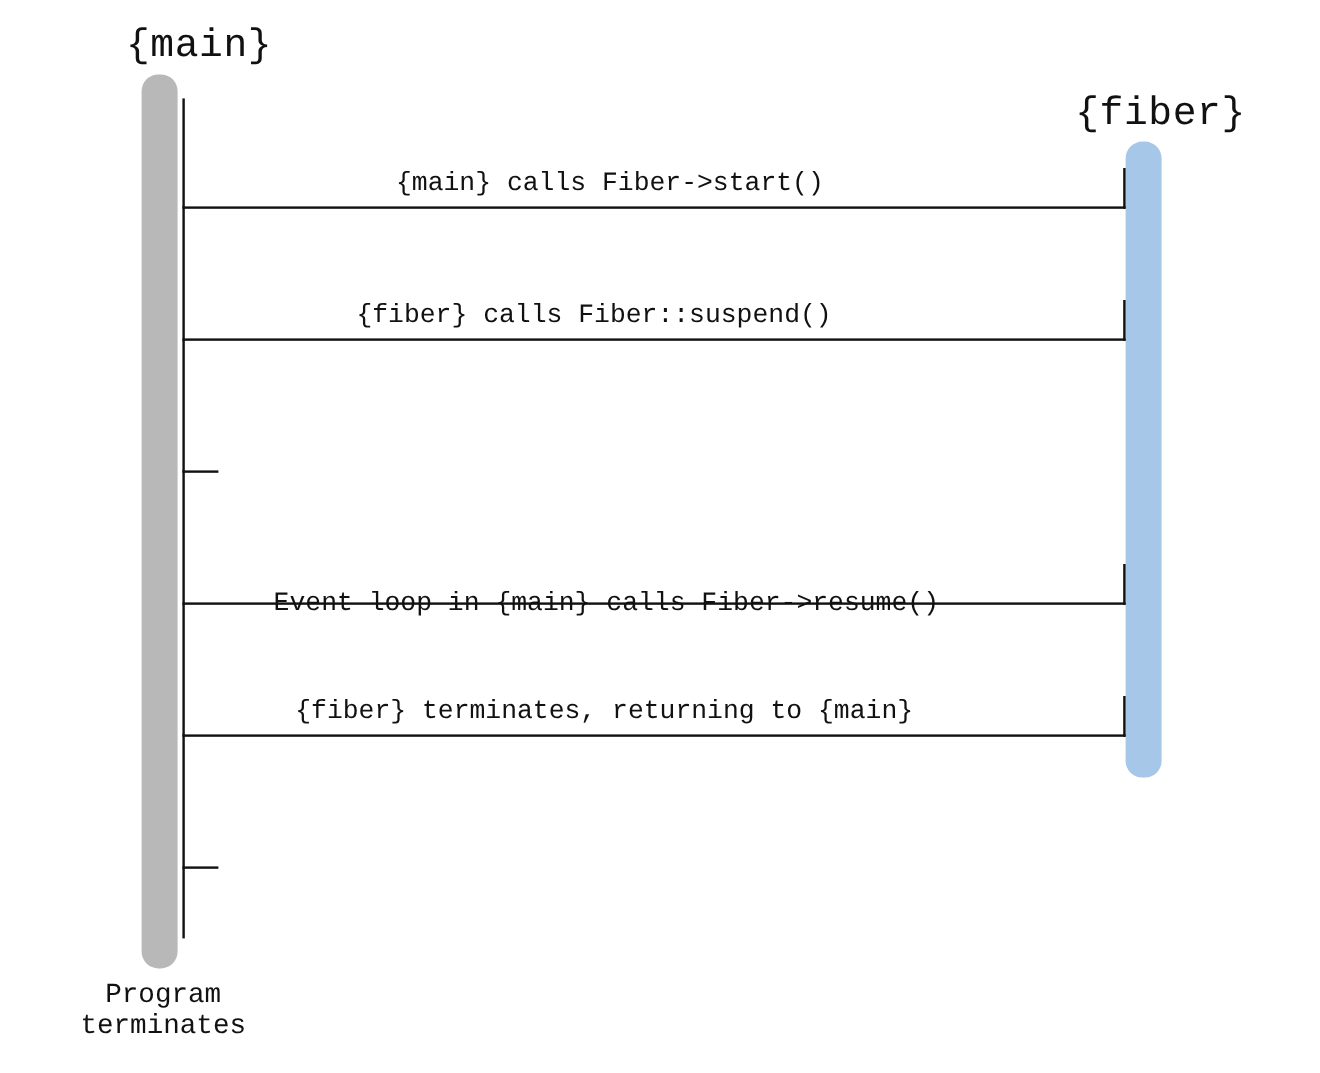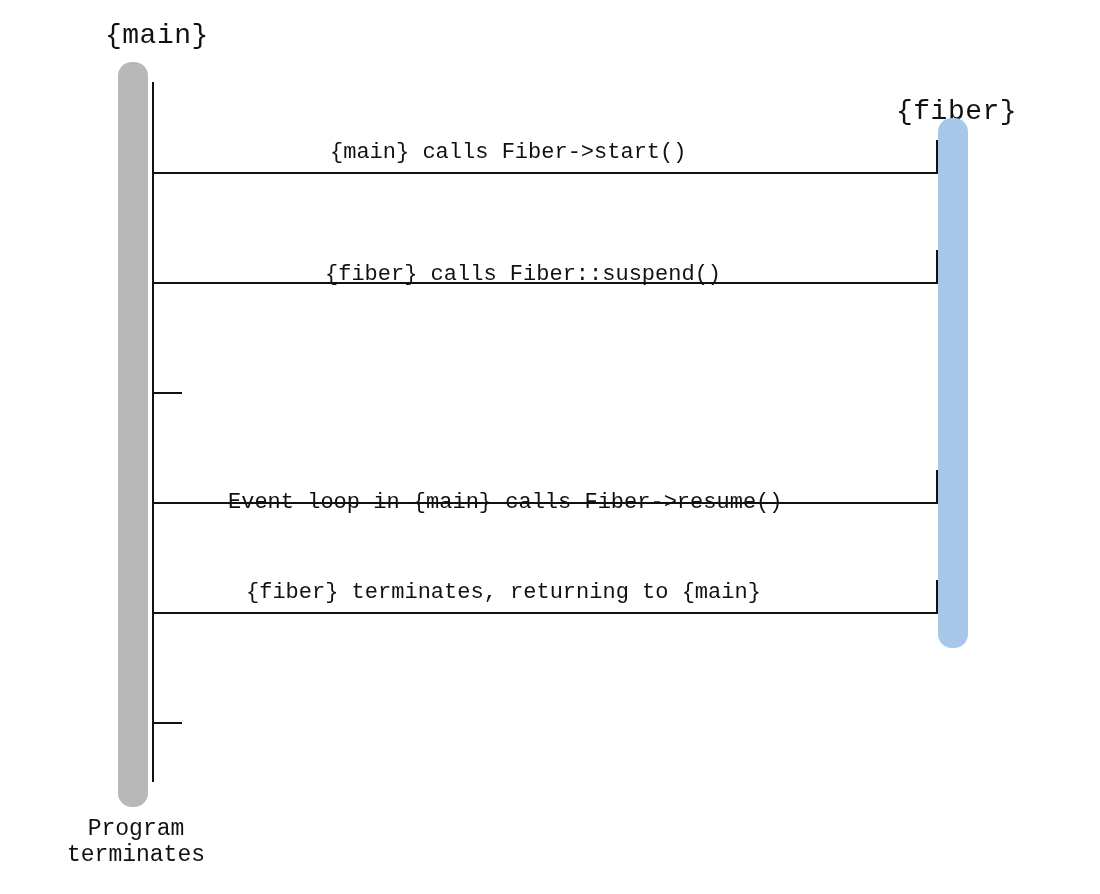--- a/index.html
+++ b/index.html
@@ -21,21 +21,21 @@
     border-radius: 14px;
   }
   .main-bar {
     background: #b8b8b8;
   }
   .fiber-bar {
     background: #a6c7e8;
   }
   .title {
     position: absolute;
-    font-size: 28px;
+    font-size: 33px;
     font-weight: 500;
     letter-spacing: 0.5px;
     white-space: nowrap;
   }
   .footer {
     position: absolute;
     font-size: 23px;
     text-align: center;
   }
   .msg {
@@ -51,36 +51,36 @@
   .vseg { width: 2px; }
   .tick { height: 2px; }
 </style>
 </head>
 <body>
 
 <div class="canvas">
 
   <div class="title" style="left:105px; top:20px;">{main}</div>
 
-  <div class="title" style="left:896px; top:76px;margin-top:20px;">{fiber}</div>
+  <div class="title" style="left:896px; top:76px;">{fiber}</div>
 
   <div class="lifeline-bar main-bar" style="left:118px; top:62px; width:30px; height:745px;"></div>
 
   <div class="lifeline-bar fiber-bar" style="left:938px; top:118px; width:30px; height:530px;"></div>
 
   <div class="connector vseg" style="left:152px; top:82px; height:700px;"></div>
 
   <div class="connector hseg" style="left:152px; top:172px; width:786px;"></div>
 
   <div class="connector vseg" style="left:936px; top:140px; height:34px;"></div>
   <div class="msg" style="left:330px; top:140px;">{main} calls Fiber-&gt;start()</div>
 
   <div class="connector hseg" style="left:152px; top:282px; width:786px;"></div>
   <div class="connector vseg" style="left:936px; top:250px; height:34px;"></div>
-  <div class="msg" style="left:297px; top:262px;margin-left:28px;">{fiber} calls Fiber::suspend()</div>
+  <div class="msg" style="left:297px; top:250px;">{fiber} calls Fiber::suspend()</div>
 
   <div class="connector hseg tick" style="left:152px; top:392px; width:30px;"></div>
 
   <div class="connector hseg" style="left:152px; top:502px; width:786px;"></div>
   <div class="connector vseg" style="left:936px; top:470px; height:34px;"></div>
   <div class="msg" style="left:228px; top:490px;">Event loop in {main} calls Fiber-&gt;resume()</div>
 
   <div class="connector hseg" style="left:152px; top:612px; width:786px;"></div>
   <div class="connector vseg" style="left:936px; top:580px; height:34px;"></div>
   <div class="msg" style="left:246px; top:580px;font-family:Liberation Mono, monospace;">{fiber} terminates, returning to {main}</div>

